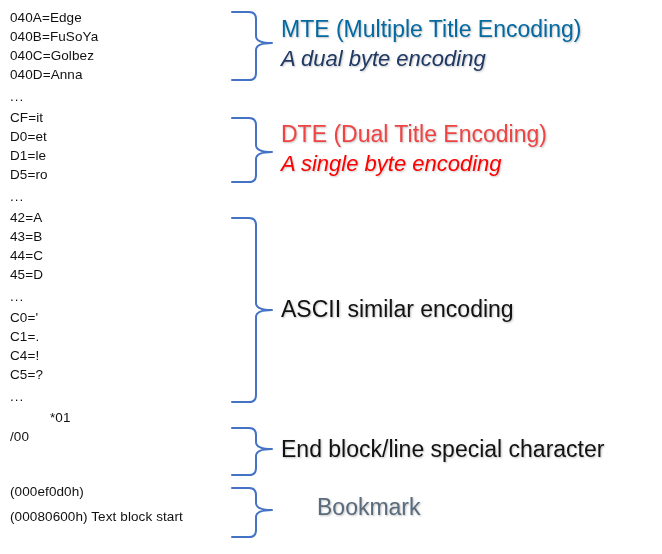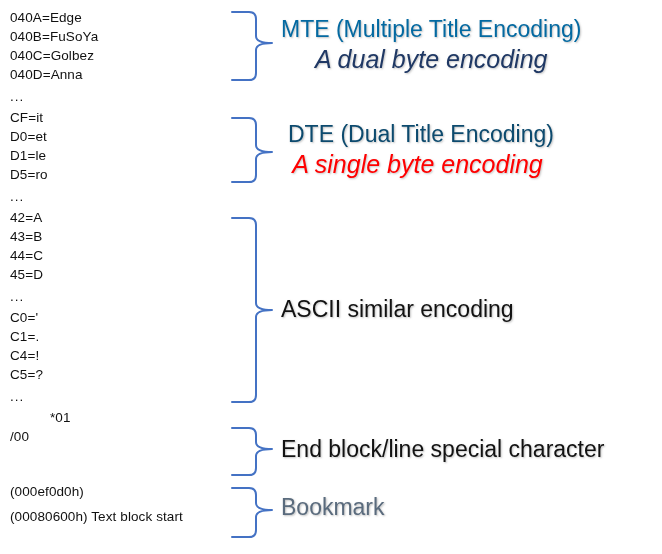--- a/index.html
+++ b/index.html
@@ -55,44 +55,43 @@
   }
   .annotation .ann-title {
     display: block;
     font-size: 23px;
     line-height: 30px;
     font-weight: 400;
     text-shadow: 1px 1px 2px rgba(140,140,140,0.55);
   }
   .annotation .ann-sub {
     display: block;
-    font-size: 25px;
+    font-size: 22px;
     line-height: 30px;
     font-style: italic;
     font-weight: 400;
     text-shadow: 1px 1px 2px rgba(140,140,140,0.5);
-    text-align: center;
   }
 
   #ann-mte      { left: 281px; top: 14px; }
   #ann-mte .ann-title { color: #0369a1; }
   #ann-mte .ann-sub   { color: #1F3864; }
 
   #ann-dte      { left: 281px; top: 119px; }
-  #ann-dte .ann-title { color: #0c4a6e; margin-left: 7px; }
+  #ann-dte .ann-title { color: #ef4444; }
   #ann-dte .ann-sub   { color: #FF0000; }
 
   #ann-ascii    { left: 281px; top: 294px; }
   #ann-ascii .ann-title { color: #121212; }
 
   #ann-endblock { left: 281px; top: 434px; }
   #ann-endblock .ann-title { color: #121212; }
 
   #ann-bookmark { left: 281px; top: 492px; }
-  #ann-bookmark .ann-title { color: #5A6B7D; }
+  #ann-bookmark .ann-title { color: #5A6B7D; margin-left: 36px; }
 </style>
 </head>
 <body>
 
 <div id="code-column">
     <div class="code-line" style="top: 10px;">040A=Edge</div>
     <div class="code-line" style="top: 29px; text-align: center;">040B=FuSoYa</div>
     <div class="code-line" style="top: 48px;">040C=Golbez</div>
     <div class="code-line" style="top: 67px;">040D=Anna</div>
     <div class="code-line ellipsis" style="top: 89px;">...</div>

